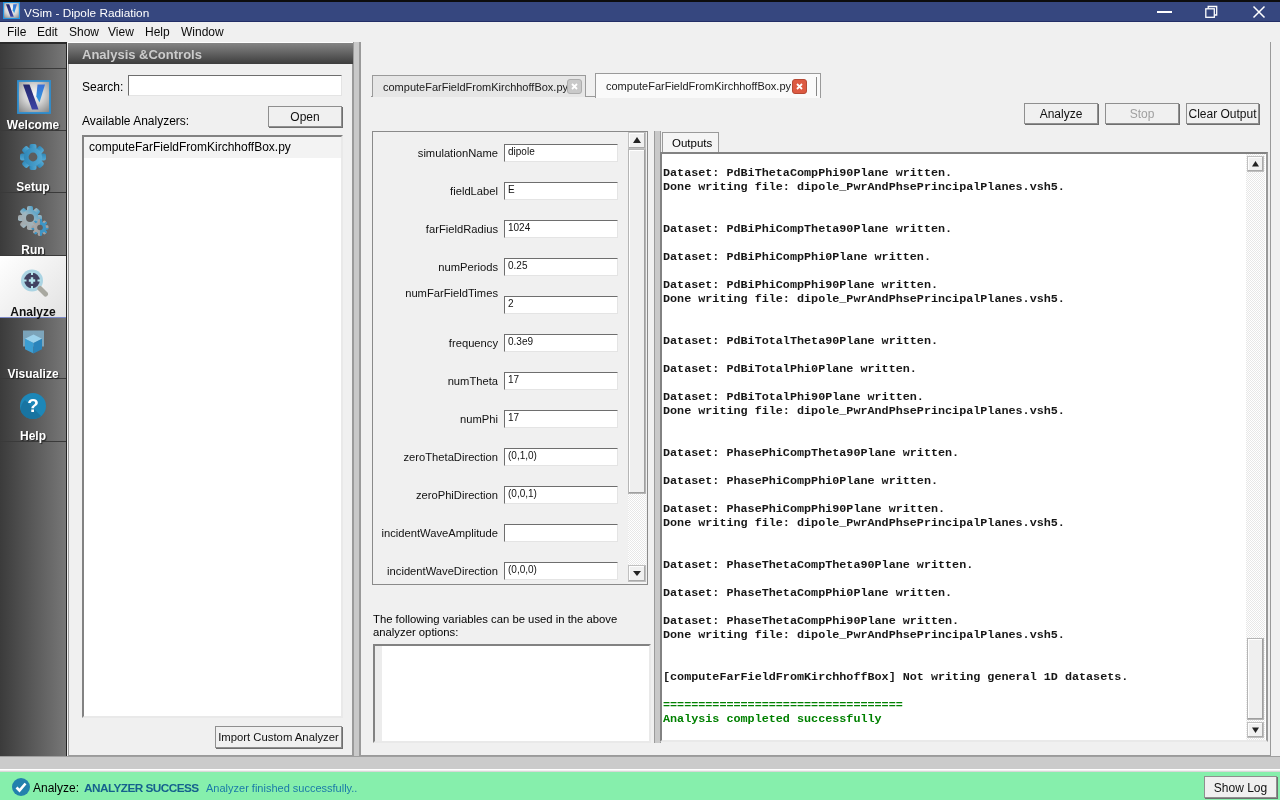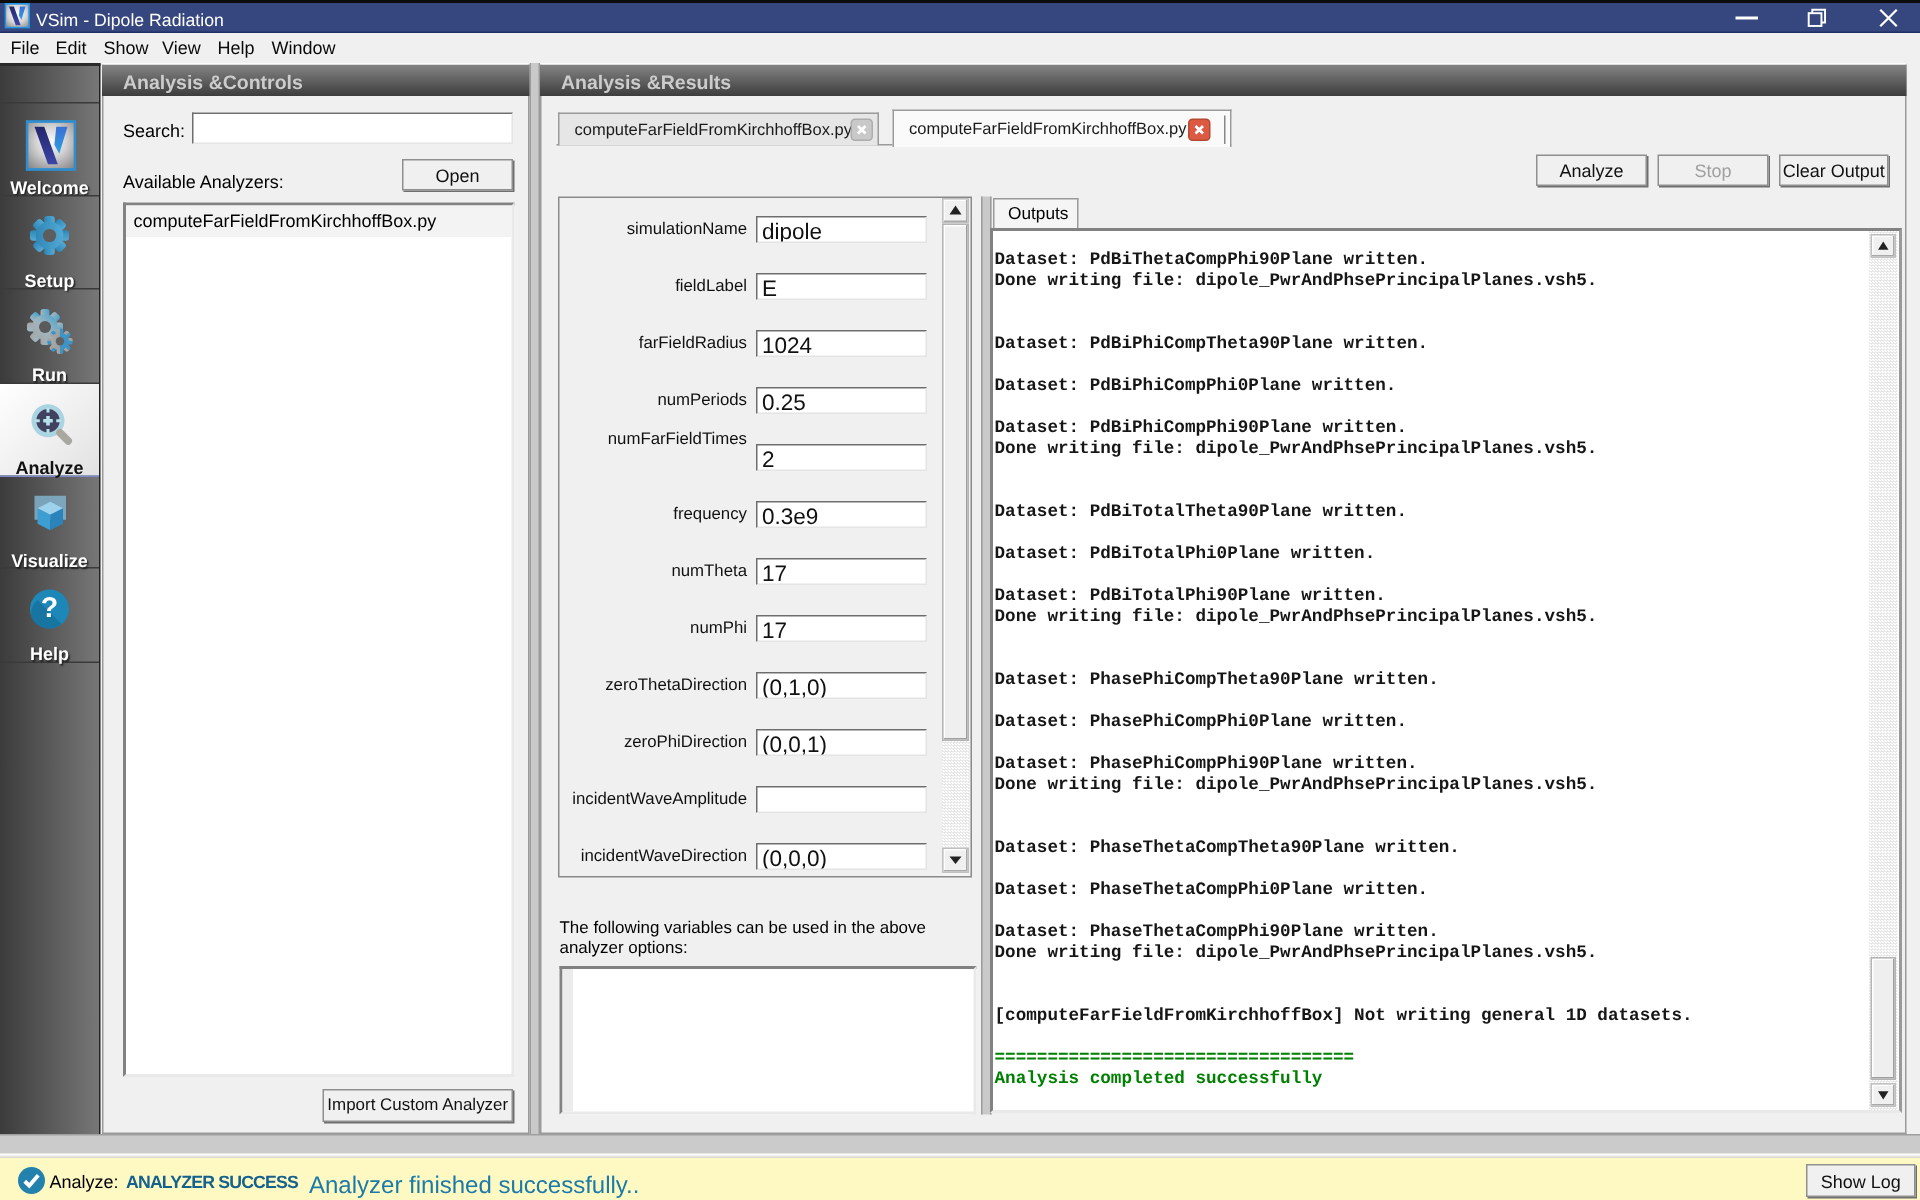--- a/index.html
+++ b/index.html
@@ -28,39 +28,39 @@
 #it-analyze .lbl { color:#111; text-shadow:none; }
 
 
 .phead { position:absolute; z-index:5; height:22px; background:linear-gradient(to bottom,#858585,#3d3d3d); border-top:1px solid #fdfdfd; color:#cccccc; font-weight:bold; font-size:13px; }
 .phead span { position:absolute; top:4px; }
 #lpanel { left:68px; top:42px; width:285px; height:714px; background:#f0f0f0; border:1px solid #9a9a9a; border-top:none; }
 #vsplit { left:353px; top:42px; width:7px; height:714px; background:#c9c9c9; border-left:1px solid #9b9b9b; border-right:1px solid #9b9b9b; }
 #rpanel { left:360px; top:42px; width:911px; height:714px; background:#f0f0f0; border:1px solid #9a9a9a; border-top:none; }
 .sunken2 { background:#fff; border:2px solid; border-color:#828282 #e9e9e9 #e9e9e9 #828282; }
 .btn { background:#f0f0f0; border:1px solid #8f8f8f; box-shadow:1px 1px 0 #6f6f6f; font-size:12px; color:#111; text-align:center; }
-.inp { background:#fff; border:1px solid #6e6e6e; border-right-color:#e4e4e4; border-bottom-color:#e4e4e4; font-size:15px; color:#111; padding:1px 0 0 3px; overflow:hidden; white-space:nowrap; }
+.inp { background:#fff; border:1px solid #6e6e6e; border-right-color:#e4e4e4; border-bottom-color:#e4e4e4; font-size:10px; color:#111; padding:1px 0 0 3px; overflow:hidden; white-space:nowrap; }
 .sbbtn { position:absolute; background:#f0f0f0; border:1px solid #c0c0c0; box-shadow:inset -1px -1px 0 #a9a9a9, inset 1px 1px 0 #fdfdfd; }
 .sbthumb { position:absolute; background:#efefef; border:1px solid #b5b5b5; box-shadow:inset -1px -1px 0 #9f9f9f, inset 1px 1px 0 #fff; }
 .dither { background-image:conic-gradient(#ffffff 25%, #e7e7e7 0 50%, #ffffff 0 75%, #e7e7e7 0); background-size:2px 2px; }
 
 
 .flabel { position:absolute; font-size:11.2px; color:#111; text-align:right; width:130px; }
 .finp { position:absolute; left:143px; width:114px; height:18px; }
 
 
 #console pre { font-family:"Liberation Mono", monospace; font-size:11.75px; font-weight:bold; line-height:14px; color:#161616; }
 .green { color:#008000; }
 
 
 .tab { position:absolute; font-size:11px; color:#1a1a1a; }
 
 
 #graybar { left:0; top:756px; width:1280px; height:14px; background:#cbcbcb; border-top:1px solid #9f9f9f; border-bottom:1px solid #ffffff; }
-#statusbar { left:0; top:771px; width:1280px; height:29px; background:#fef9c3; border-top:1px solid #d8d8d8; }
+#statusbar { left:0; top:771px; width:1280px; height:29px; background:#86efac; border-top:1px solid #d8d8d8; }
 </style>
 </head>
 <body>
 <div id="app">
   <div class="abs" id="topblack"></div>
   <div class="abs" id="titlebar">
     <svg id="tlogo" class="abs" viewBox="0 0 34 34">
       <defs>
         <radialGradient id="lgB" cx="50%" cy="42%" r="70%">
             <stop offset="0%" stop-color="#ffffff"></stop>
@@ -220,23 +220,20 @@
     <div class="abs inp" style="left:59px; top:33px; width:214px; height:20px; font-size:11.5px; padding-top:19px;">computeFarFieldFromKirchhoffBox</div>
     <div class="abs" style="left:13px; top:72px; font-size:12px;">Available Analyzers:</div>
     <div class="abs btn" style="left:199px; top:64px; width:74px; height:21px; padding-top:3px;">Open</div>
     <div class="abs sunken2" style="left:13px; top:93px; width:261px; height:583px;">
       <div style="height:21px; background:#f3f3f3; font-size:12px; padding:3px 0 0 5px; white-space:nowrap;">computeFarFieldFromKirchhoffBox.py</div>
     </div>
     <div class="abs btn" style="left:146px; top:684px; width:127px; height:22px; padding-top:4px; font-size:11.3px; white-space:nowrap;">Import Custom Analyzer</div>
   </div>
   <div class="abs" id="vsplit"></div>
 
-  <div class="abs phead" style="left:360px; top:42px; width:911px;">
-      <span style="left:14px;">Analysis &amp;Results</span>
-    </div>
   <div class="abs" id="rpanel">
 
     <div class="abs" style="left:10px; top:54px; width:450px; height:1px; background:#9a9a9a;"></div>
 
     <div class="abs tab" style="left:11px; top:33px; width:214px; height:22px; background:#e6e6e6; border:1px solid #9a9a9a; border-bottom:none;">
       <span style="position:absolute; left:10px; top:5px;">computeFarFieldFromKirchhoffBox.py</span>
       <span style="position:absolute; left:194px; top:3px; width:15px; height:15px; background:#c9c9c9; border:1px solid #adadad; border-radius:3px;">
         <svg width="13" height="13" viewBox="0 0 13 13">
             <path d="M4 4 L9 9 M9 4 L4 9" stroke="#fff" stroke-width="1.8"></path>
           </svg>
@@ -365,16 +362,16 @@
   </div>
 
   <div class="abs" id="graybar"></div>
   <div class="abs" id="statusbar">
     <svg class="abs" style="left:12px; top:6px;" width="18" height="18" viewBox="0 0 18 18">
       <circle cx="9" cy="9" r="9" fill="#2381ad"></circle>
       <path d="M4.5 9.5 L7.5 12.5 L13.5 5.5" stroke="#fff" stroke-width="2.6" fill="none"></path>
     </svg>
     <div class="abs" style="left:33px; top:9px; font-size:12px;">Analyze:</div>
     <div class="abs" style="left:84px; top:9px; font-size:11.8px; font-weight:bold; color:#15618d; letter-spacing:-0.55px;">ANALYZER SUCCESS</div>
-    <div class="abs" style="left:206px; top:10px; font-size:16px; color:#1b7aa8;">Analyzer finished successfully..</div>
+    <div class="abs" style="left:206px; top:10px; font-size:11px; color:#1b7aa8;">Analyzer finished successfully..</div>
     <div class="abs btn" style="left:1204px; top:4px; width:73px; height:22px; padding-top:4px;">Show Log</div>
   </div>
 </div>
 
 </body></html>

